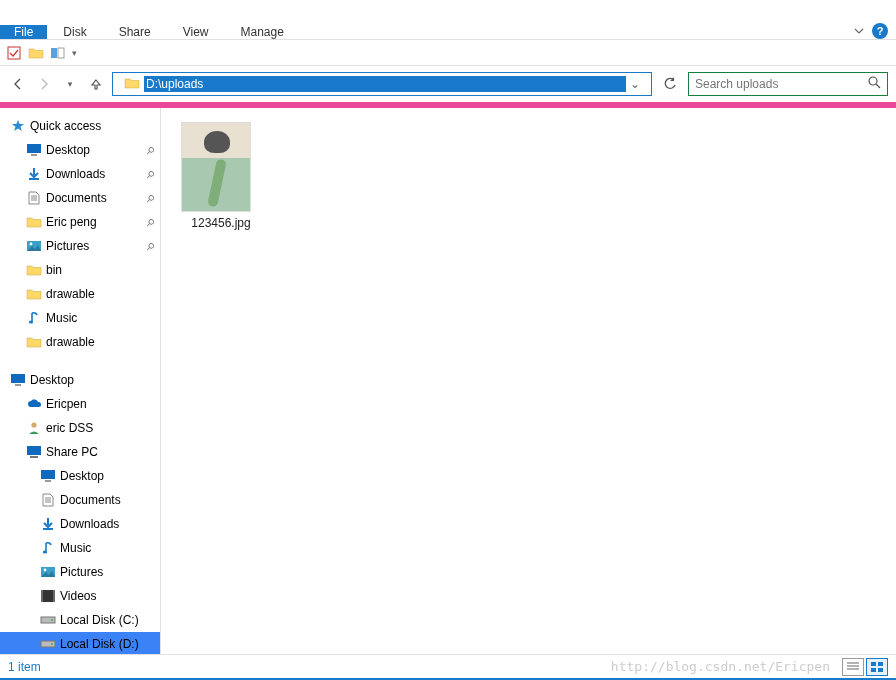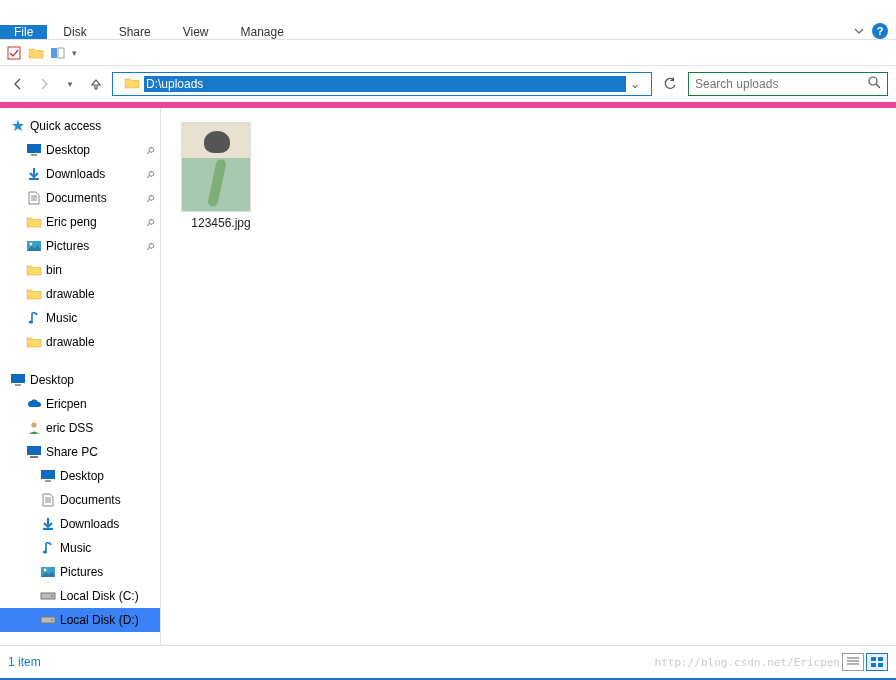--- a/index.html
+++ b/index.html
@@ -40,23 +40,23 @@
 .tree-spacer { height: 14px; }
 .tree-ico { width: 16px; height: 16px; display: flex; align-items: center; justify-content: center; flex-shrink: 0; }
 
 .content { flex: 1; padding: 10px; display: flex; align-items: flex-start; }
 .file-tile { width: 90px; display: flex; flex-direction: column; align-items: center; gap: 4px; padding: 4px; cursor: pointer; }
 .thumb { width: 70px; height: 90px; border: 1px solid #ddd; background: linear-gradient(180deg,#e8e0d0 0%,#e8e0d0 40%,#a8c8b0 40%,#a8c8b0 100%); position: relative; }
 .thumb::before { content:""; position:absolute; top:8px; left:22px; width:26px; height:22px; background:#555; border-radius:50% 50% 40% 40%; }
 .thumb::after { content:""; position:absolute; top:36px; left:30px; width:10px; height:48px; background:#7fae7a; border-radius:6px; transform:rotate(12deg);}
 .file-name { font-size: 12px; color: #222; text-align: center; margin-left: 10px; }
 
-.status-bar { height: 33px; border-top: 1px solid #e1e1e1; display: flex; align-items: center; padding: 0 8px; color: #1979ca; font-size: 12px; }
+.status-bar { height: 24px; border-top: 1px solid #e1e1e1; display: flex; align-items: center; padding: 0 8px; color: #1979ca; font-size: 12px; }
 .status-bar .filler { flex: 1; }
-.watermark { color: #ccc; font-family: monospace; font-size: 11px; }
+.watermark { color: #ccc; font-family: monospace; font-size: 13px; margin-right: 10px; }
 .view-btn { width: 22px; height: 18px; border: 1px solid #999; margin-left: 2px; display: flex; align-items: center; justify-content: center; cursor: pointer; }
 .view-btn.active { border-color: #1979ca; background: #e6f0fa; }
 
 
 .ico-folder { fill: #ffd867; }
 .ico-folder-outline { stroke: #caa63f; stroke-width: 0.5; }
 .ico-monitor { fill: #0f6abf; }
 
 
 .sidebar::-webkit-scrollbar { width: 14px; }
@@ -333,20 +333,30 @@
             <svg width="16" height="14" viewBox="0 0 16 14">
               <rect x="1" y="2" width="14" height="10" fill="#3aa0c9"></rect>
               <circle cx="5" cy="5" r="1.4" fill="#ffe"></circle>
               <path d="M1 12 L6 7 L9 10 L12 6 L15 12 Z" fill="#2a7ba0"></path>
             </svg>
           </span>
           <span>Pictures</span>
         </div>
         <div class="tree-item indent2">
           <span class="tree-ico">
+            <svg width="14" height="12" viewBox="0 0 14 12">
+              <rect x="0" y="0" width="14" height="12" fill="#333"></rect>
+              <rect x="0" y="0" width="2" height="12" fill="#666"></rect>
+              <rect x="12" y="0" width="2" height="12" fill="#666"></rect>
+            </svg>
+          </span>
+          <span>Videos</span>
+        </div>
+        <div class="tree-item indent2">
+          <span class="tree-ico">
             <svg width="16" height="10" viewBox="0 0 16 10">
               <rect x="1" y="2" width="14" height="6" fill="#bbb" stroke="#777"></rect>
               <circle cx="12" cy="5" r="1" fill="#4a4"></circle>
             </svg>
           </span>
           <span>Local Disk (C:)</span>
         </div>
         <div class="tree-item indent2 selected">
           <span class="tree-ico">
             <svg width="16" height="10" viewBox="0 0 16 10">

